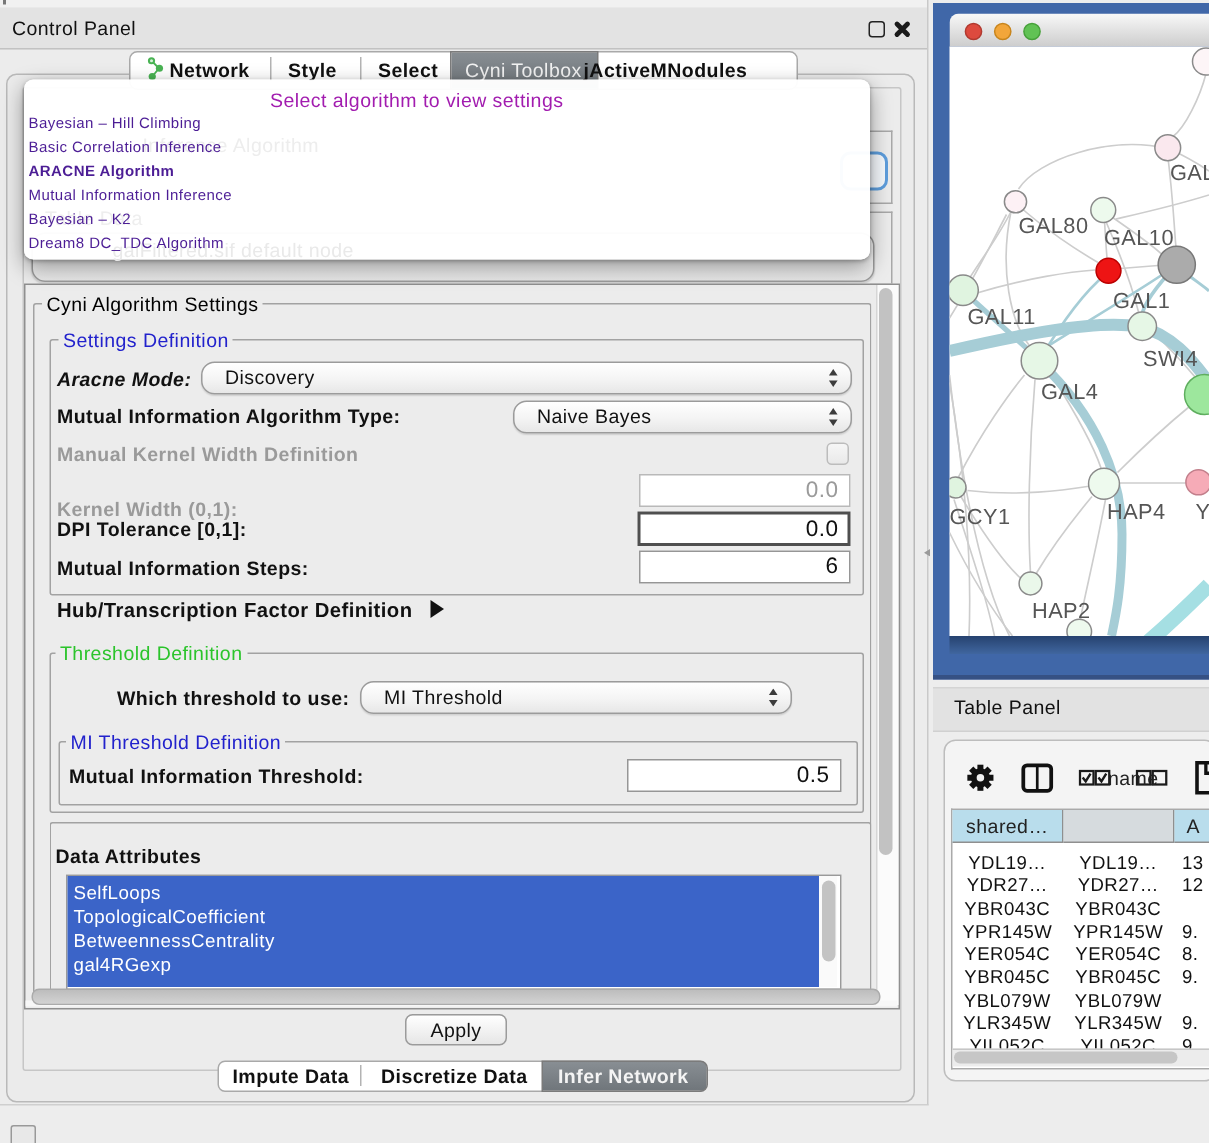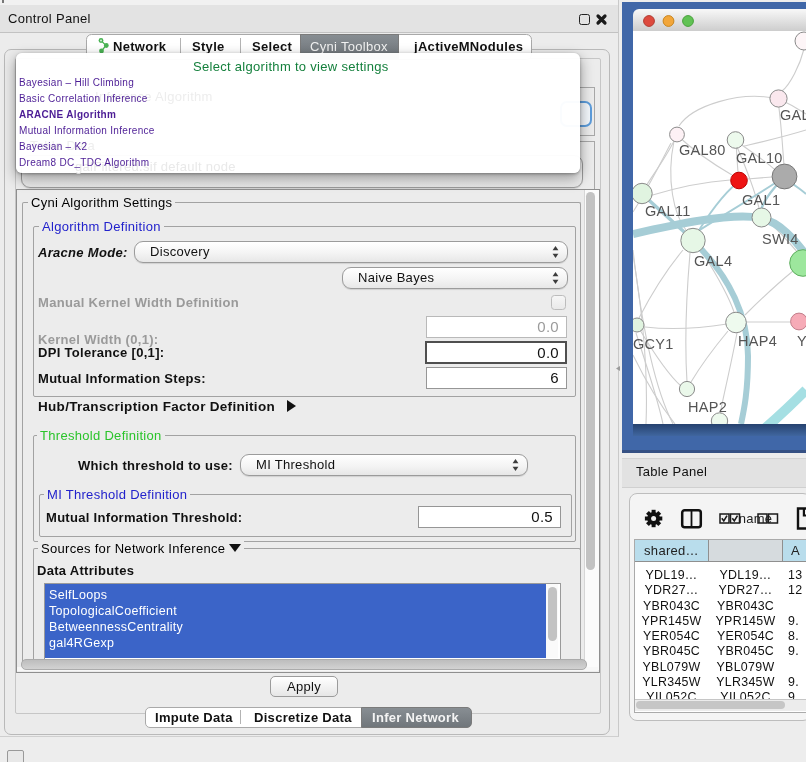--- a/index.html
+++ b/index.html
@@ -41,31 +41,32 @@
 
   <div class="abs" style="left:16px;top:189px;width:582px;height:482px;background:#ececec;border:1px solid #8f8f8f;"></div>
 
   <div class="abs" style="left:584px;top:190px;width:14px;height:480px;background:#fbfbfb;border-left:1px solid #d6d6d6;"></div>
   <div class="abs" style="left:586px;top:192px;width:9px;height:378px;background:#c2c2c2;border-radius:5px;"></div>
 
   <div class="abs grp" style="left:22px;top:202px;width:557px;height:466px;border-bottom:none;"></div>
   <div class="abs gtitle" style="left:28px;top:195px;">Cyni Algorithm Settings</div>
 
   <div class="abs grp" style="left:33px;top:226px;width:541px;height:169px;"></div>
-  <div class="abs gtitle" style="left:39px;top:219px;color:#2222cc;">Algorithm Definition</div>
+  <div class="abs gtitle" style="left:39px;top:219px;color:#2222cc;">Settings Definition</div>
 
   <div class="abs lbl b" style="left:38px;top:245px;font-style:italic;">Aracne Mode:</div>
   <div class="abs combo" style="left:134px;top:241px;width:432px;height:20px;">
     <span class="ct" style="line-height:20px;">Discovery</span>
     <svg class="abs" style="right:8px;top:4px;" width="7" height="12" viewBox="0 0 7 12">
         <path d="M3.5,0 L6.4,4.3 L0.6,4.3 Z" fill="#3c3c3c"></path>
         <path d="M3.5,12 L6.4,7.7 L0.6,7.7 Z" fill="#3c3c3c"></path>
       </svg>
   </div>
 
+  <div class="abs lbl b" style="left:38px;top:270px;">Mutual Information Algorithm Type:</div>
   <div class="abs combo" style="left:342px;top:267px;width:224px;height:20px;">
     <span class="ct" style="line-height:20px;">Naive Bayes</span>
     <svg class="abs" style="right:8px;top:4px;" width="7" height="12" viewBox="0 0 7 12">
         <path d="M3.5,0 L6.4,4.3 L0.6,4.3 Z" fill="#3c3c3c"></path>
         <path d="M3.5,12 L6.4,7.7 L0.6,7.7 Z" fill="#3c3c3c"></path>
       </svg>
   </div>
 
   <div class="abs lbl b" style="left:38px;top:295px;color:#9a9a9a;">Manual Kernel Width Definition</div>
   <div class="abs" style="left:551px;top:295px;width:13px;height:13px;background:linear-gradient(#f6f6f6,#e9e9e9);border:1px solid #bcbcbc;border-radius:3.5px;"></div>
@@ -99,21 +100,20 @@
       </svg>
   </div>
 
   <div class="abs grp" style="left:39px;top:494px;width:531px;height:41px;"></div>
   <div class="abs gtitle" style="left:44px;top:487px;color:#2222cc;">MI Threshold Definition</div>
   <div class="abs lbl b" style="left:46px;top:510px;">Mutual Information Threshold:</div>
   <div class="abs" style="left:418px;top:506px;width:141px;height:20px;background:#fff;border:1px solid #969696;"></div>
   <div class="abs ftxt" style="left:418px;top:506px;width:135px;line-height:21px;text-align:right;">0.5</div>
 
   <div class="abs grp" style="left:33px;top:548px;width:546px;height:112px;border-bottom:none;"></div>
-  <div class="abs gtitle" style="left:38px;top:541px;">Sources for Network Inference <span style="display:inline-block;width:0;height:0;border-left:6.5px solid transparent;border-right:6.5px solid transparent;border-top:8px solid #111;vertical-align:1px;"></span></div>
   <div class="abs lbl b" style="left:37px;top:563px;">Data Attributes</div>
 
   <div class="abs" style="left:44px;top:583px;width:515px;height:75px;background:#fff;border:1px solid #9a9a9a;"></div>
   <div class="abs" style="left:45px;top:584px;width:501px;height:74px;background:#3b64c8;"></div>
   <div class="abs" style="left:49px;top:587px;font-size:12.5px;color:#fff;line-height:16px;white-space:nowrap;">SelfLoops<br>TopologicalCoefficient<br>BetweennessCentrality<br>gal4RGexp</div>
   <div class="abs" style="left:546px;top:584px;width:12px;height:74px;background:#fafafa;"></div>
   <div class="abs" style="left:547.5px;top:587px;width:9px;height:54px;background:#c3c3c3;border-radius:5px;"></div>
 
   <div class="abs" style="left:17px;top:667px;width:581px;height:4px;background:#f7f7f7;"></div>
   <div class="abs" style="left:21px;top:658.5px;width:564px;height:9px;background:linear-gradient(#bdbdbd,#d2d2d2);border:1px solid #ababab;border-radius:5px;"></div>
@@ -135,27 +135,27 @@
       <circle cx="4.5" cy="14" r="2.4" fill="#49b353"></circle>
       <circle cx="4" cy="3.5" r="1" fill="#d7f2d9"></circle>
     </svg>
   <div class="abs lbl b" style="left:113px;top:34px;line-height:25px;">Network</div>
   <div class="abs" style="left:180px;top:38px;width:1px;height:16px;background:#b3b3b3;"></div>
   <div class="abs lbl b" style="left:192px;top:34px;line-height:25px;">Style</div>
   <div class="abs" style="left:240px;top:38px;width:1px;height:16px;background:#b3b3b3;"></div>
   <div class="abs lbl b" style="left:252px;top:34px;line-height:25px;">Select</div>
   <div class="abs" style="left:300px;top:34px;width:97px;height:24px;background:linear-gradient(#878d92,#6f757a);border:1px solid #7b7b7b;"></div>
   <div class="abs lbl" style="left:310px;top:34px;line-height:25px;color:#f2f2f2;">Cyni Toolbox</div>
-  <div class="abs lbl b" style="left:414px;top:34px;line-height:25px;">jActiveMNodules</div>
+  <div class="abs lbl b" style="left:389px;top:34px;line-height:25px;">jActiveMNodules</div>
 
   <div class="abs" style="left:16px;top:53px;width:564px;height:120px;background:rgba(255,255,255,0.97);border-radius:6px;box-shadow:0 5px 14px rgba(0,0,0,0.4),0 1px 3px rgba(0,0,0,0.3);"></div>
   <div class="abs" style="left:95px;top:89px;font-size:13px;color:#ededed;">Inference Algorithm</div>
   <div class="abs" style="left:30px;top:138px;font-size:13px;color:#eeeeee;text-align:center;">Table Data</div>
   <div class="abs" style="left:75px;top:159px;font-size:13px;color:#e9e9e9;">galFiltered.sif default node</div>
-  <div class="abs" style="left:193px;top:59px;width:210px;font-size:13px;color:#15803d;">Select algorithm to view settings</div>
+  <div class="abs" style="left:180px;top:59px;width:210px;font-size:13px;color:#a21caf;">Select algorithm to view settings</div>
   <div class="abs" style="left:19px;top:75px;font-size:10px;color:#4c1d95;line-height:16px;white-space:nowrap;">Bayesian – Hill Climbing<br>Basic Correlation Inference<br><span class="b">ARACNE Algorithm</span><br>Mutual Information Inference<br>Bayesian – K2<br>Dream8 DC_TDC Algorithm</div>
 
   <div class="abs" style="left:616px;top:366px;width:4px;height:5px;background:#9a9a9a;clip-path:polygon(0 50%,100% 0,100% 100%);"></div>
 
   <div class="abs" style="left:622px;top:2px;width:184px;height:451px;background:#4067a8;"></div>
 
   <div class="abs" style="left:633px;top:9px;width:173px;height:22px;background:linear-gradient(#f8f8f8,#cdcdcd);border-bottom:1px solid #909090;border-top-left-radius:6px;"></div>
   <svg class="abs" style="left:641px;top:14px;" width="56" height="14" viewBox="0 0 56 14">
     <circle cx="8" cy="7" r="5.4" fill="#dd4a3e" stroke="#b13a30" stroke-width="1"></circle>
     <circle cx="27.5" cy="7" r="5.4" fill="#f2a63a" stroke="#c8851d" stroke-width="1"></circle>

